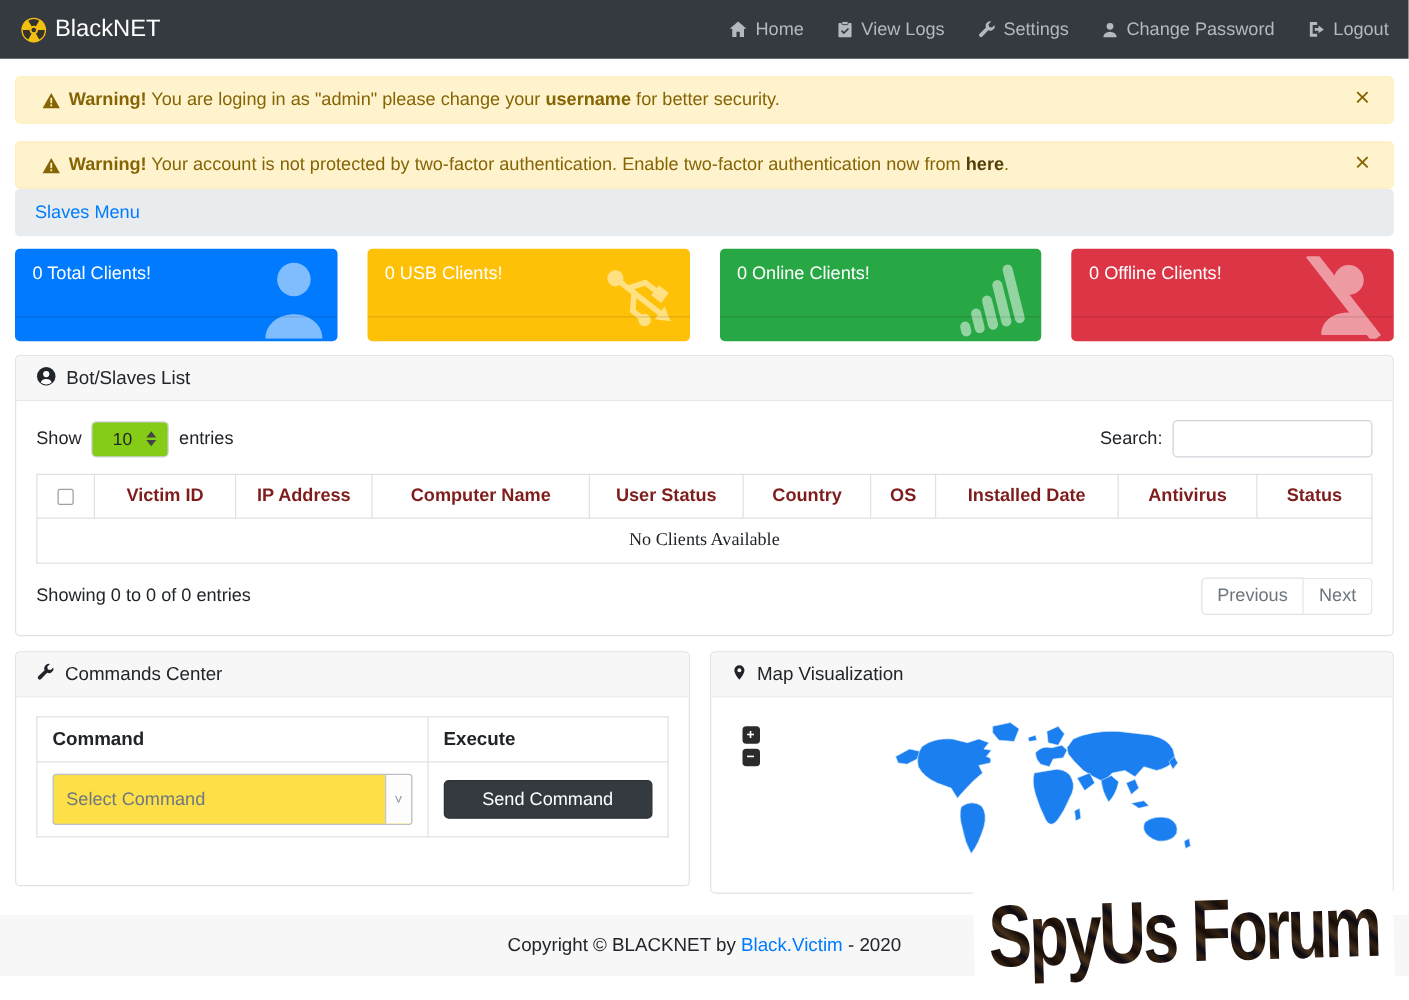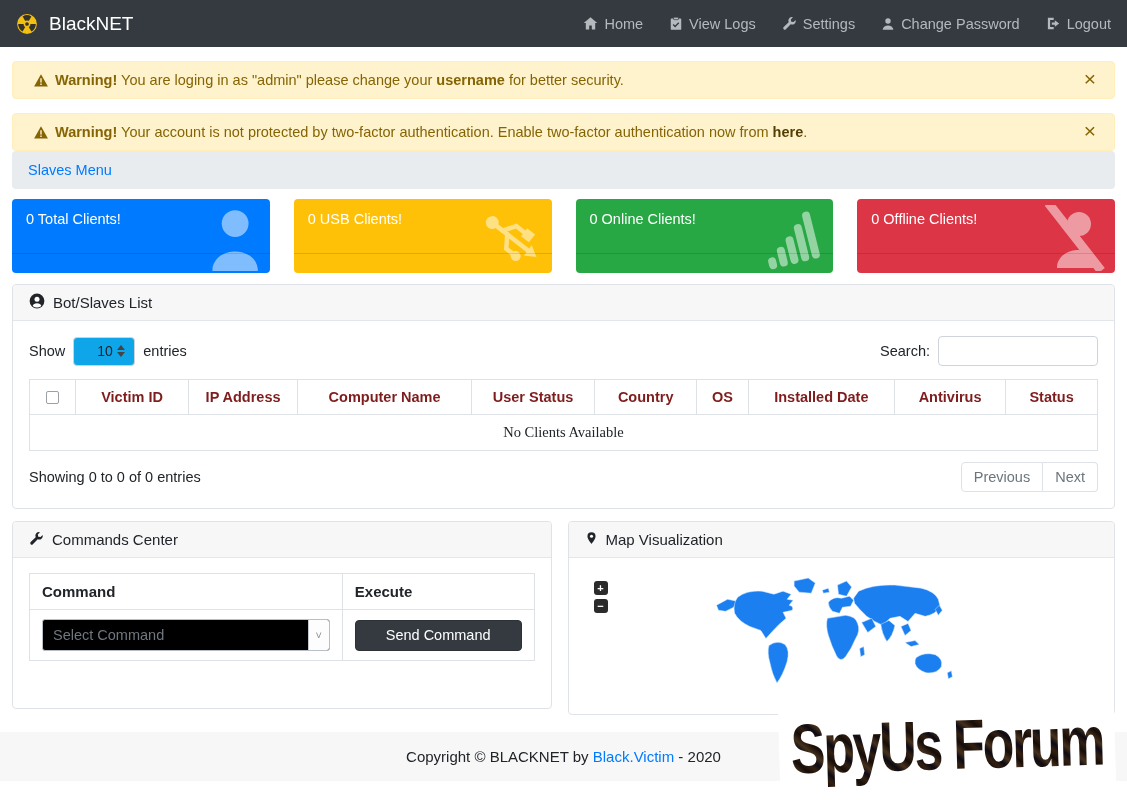--- a/index.html
+++ b/index.html
@@ -4,21 +4,21 @@
 <style>
   * { margin:0; padding:0; box-sizing:border-box; }
   html,body { width:1127px; height:800px; }
   body {
     font-family:"Liberation Sans", sans-serif;
     background:#ffffff; color:#212529;
     position:relative; overflow:hidden; font-size:15px;
   }
   
   .navbar { height:47px; background:#343a40; display:flex; align-items:center; justify-content:space-between; padding:0 16px; }
-  .brand { display:flex; align-items:center; gap:11px; color:#ffffff; font-size:19px; cursor:pointer; }
+  .brand { display:flex; align-items:center; gap:6px; color:#ffffff; font-size:19px; cursor:pointer; }
   .nav-items { display:flex; align-items:center; gap:26px; }
   .nav-item { display:flex; align-items:center; gap:6px; color:#b4b9be; font-size:14.5px; cursor:pointer; }
   .nav-item svg { display:block; }
   
   .page { padding:0 12px; }
   .alert { margin-top:14px; height:38px; background:#fff3cd; border:1px solid #ffeeba; border-radius:4px;
            color:#856404; display:flex; align-items:center; padding:0 20px; font-size:14.5px; position:relative; }
   .alert b { font-weight:bold; }
   .alert .warn-icon { margin-right:6px; display:flex; }
   .alert .alert-link { color:#533f03; font-weight:bold; text-decoration:none; cursor:pointer; }
@@ -36,21 +36,21 @@
   .card-green { background:#28a745; }
   .card-red { background:#dc3545; }
   
   .panel { background:#fff; border:1px solid #dfe3e7; border-radius:4px; }
   .panel-header { background:#f7f7f8; border-bottom:1px solid #e4e7ea; padding:8px 16px; display:flex; align-items:center; gap:8px; font-size:15px; color:#212529; border-radius:4px 4px 0 0; height:36px; }
   .panel-body { padding:15px 16px 16px; }
   .bot-card { margin-top:11px; }
   
   .controls-row { display:flex; align-items:center; justify-content:space-between; height:30px; }
   .show-group { display:flex; align-items:center; gap:8px; font-size:14.5px; }
-  .page-size { width:62px; height:29px; border:1px solid #ced4da; border-radius:4px; display:flex; align-items:center; background:#0ea5e9; cursor:pointer; position:relative; padding-left:23px; font-size:14px; color:#212529; }
+  .page-size { width:62px; height:29px; border:1px solid #ced4da; border-radius:4px; display:flex; align-items:center; background:#84cc16; cursor:pointer; position:relative; padding-left:16px; font-size:14px; color:#212529; }
   .updown { position:absolute; right:9px; top:50%; transform:translateY(-50%); display:flex; flex-direction:column; gap:2px; }
   .updown i { display:block; width:0; height:0; border-left:4px solid transparent; border-right:4px solid transparent; }
   .updown .up { border-bottom:5px solid #444; }
   .updown .down { border-top:5px solid #444; }
   .search-group { display:flex; align-items:center; gap:8px; font-size:14.5px; }
   .search-input { width:160px; height:30px; border:1px solid #ced4da; border-radius:4px; background:#fff; }
   
   table.data { width:100%; border-collapse:collapse; margin-top:13px; font-size:14.5px; }
   table.data th, table.data td { border:1px solid #dee2e6; }
   table.data th { text-align:center; font-weight:bold; padding:9px 10px; color:#7f1d1d; cursor:pointer; }
@@ -64,21 +64,21 @@
   .pager .pg.prev { border-radius:4px 0 0 4px; }
   .pager .pg.next { border-radius:0 4px 4px 0; border-left:none; }
   
   .bottom-row { margin-top:12px; display:flex; gap:16px; align-items:flex-start; }
   .commands-card { width:calc(50% - 12px); height:188px; }
   .map-card { flex:1; height:194px; }
   table.cmd { width:100%; border-collapse:collapse; font-size:15px; }
   table.cmd th, table.cmd td { border:1px solid #dee2e6; padding:9px 12px; text-align:left; }
   table.cmd th { font-weight:bold; }
   table.cmd .col-cmd { width:62%; }
-  .select-box { height:32px; border:1px solid #b8bfc6; border-radius:3px; display:flex; align-items:center; justify-content:space-between; background:#000000; cursor:pointer; overflow:hidden; }
+  .select-box { height:41px; border:1px solid #b8bfc6; border-radius:3px; display:flex; align-items:center; justify-content:space-between; background:#fde047; cursor:pointer; overflow:hidden; }
   .select-box .sel-text { padding-left:10px; color:#6f7780; font-size:14.5px; }
   .select-box .sel-arrow { width:21px; align-self:stretch; border-left:1px solid #c3c9cf; display:flex; align-items:center; justify-content:center; color:#8a9096; font-size:11px; background:#fdfdfd; }
   .send-btn { width:100%; height:31px; background:#343a40; border:1px solid #2c3136; border-radius:4px; color:#fff; font-size:14.5px; display:flex; align-items:center; justify-content:center; cursor:pointer; }
   
   .map-body { position:relative; height:156px; }
   .zoom-btns { position:absolute; left:25px; top:23px; display:flex; flex-direction:column; gap:4px; z-index:2; }
   .zoom-btn { width:14px; height:14px; background:#2b2b2b; color:#fff; border-radius:3px; font-size:11px; font-weight:bold; display:flex; align-items:center; justify-content:center; cursor:pointer; line-height:1; }
   .world-map { position:absolute; left:50%; top:16px; transform:translateX(-53%); }
   
   .footer { margin-top:17px; height:49px; background:#f7f7f7; display:flex; align-items:center; justify-content:center; font-size:15px; color:#212529; }

